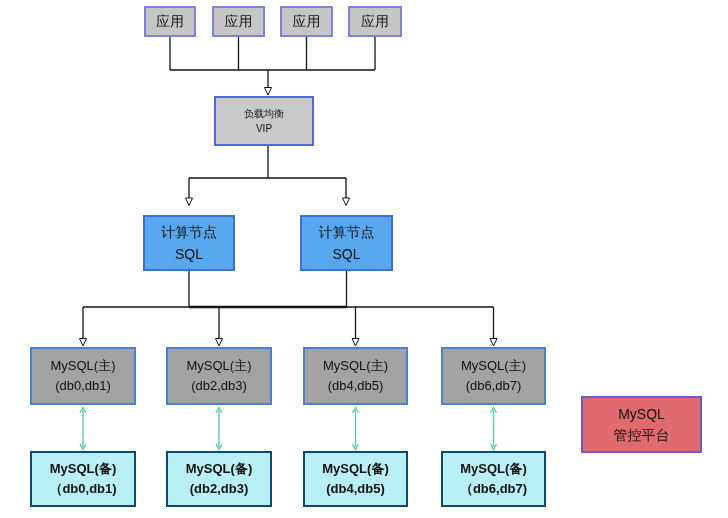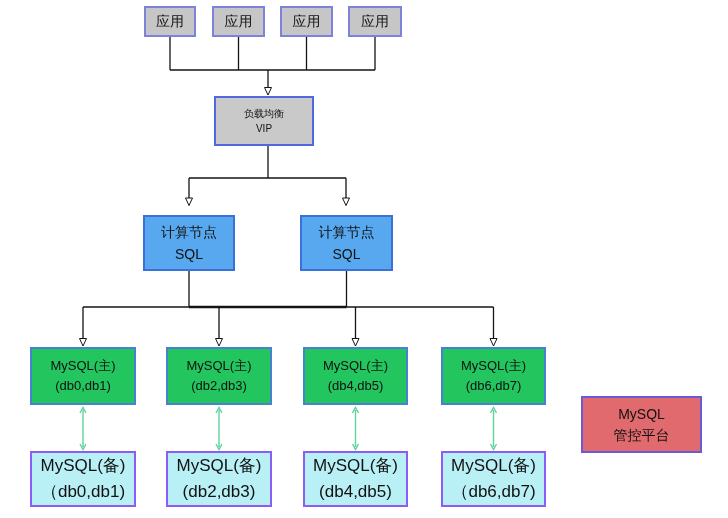--- a/index.html
+++ b/index.html
@@ -17,26 +17,26 @@
   }
   .lb{
     left:214px;top:96px;width:100px;height:50px;background:#c9c9c9;
     border:2px solid #5268de;font-size:10px;line-height:1.5;
   }
   .sql{
     top:207px;width:93px;height:56px;background:#57a8ef;border:2px solid #3b6fd9;
     font-size:14px;line-height:1.6;margin-top:8px;
   }
   .master{
-    top:347px;width:106px;height:58px;background:#22c55e;border:2px solid #4a80d2;
+    top:347px;width:106px;height:58px;background:#a3a3a3;border:2px solid #4a80d2;
     font-size:13px;line-height:1.55;
   }
   .standby{
-    top:451px;width:106px;height:56px;background:#b9f0f6;border:2px solid #8b5cf6;
-    font-size:17px;line-height:1.55;
+    top:451px;width:106px;height:56px;background:#b9f0f6;border:2px solid #0c4a6e;
+    font-size:13px;line-height:1.55;font-weight:bold;
   }
   .panel{
     left:581px;width:121px;font-size:14px;line-height:1.5;border:2px solid #6a5ad5;
   }
   .panel.control{top:207px;height:56px;background:#de2b28;}
   .panel.ops{top:348px;height:57px;background:#e16a6e;margin-top:48px;}
   svg.wires{position:absolute;left:0;top:0;width:728px;height:518px;pointer-events:none;}
   .wire{stroke:#141414;stroke-width:1.3;fill:none;}
   .wire-bold{stroke:#141414;stroke-width:2.6;fill:none;}
   .head{fill:#ffffff;stroke:#141414;stroke-width:1;}

